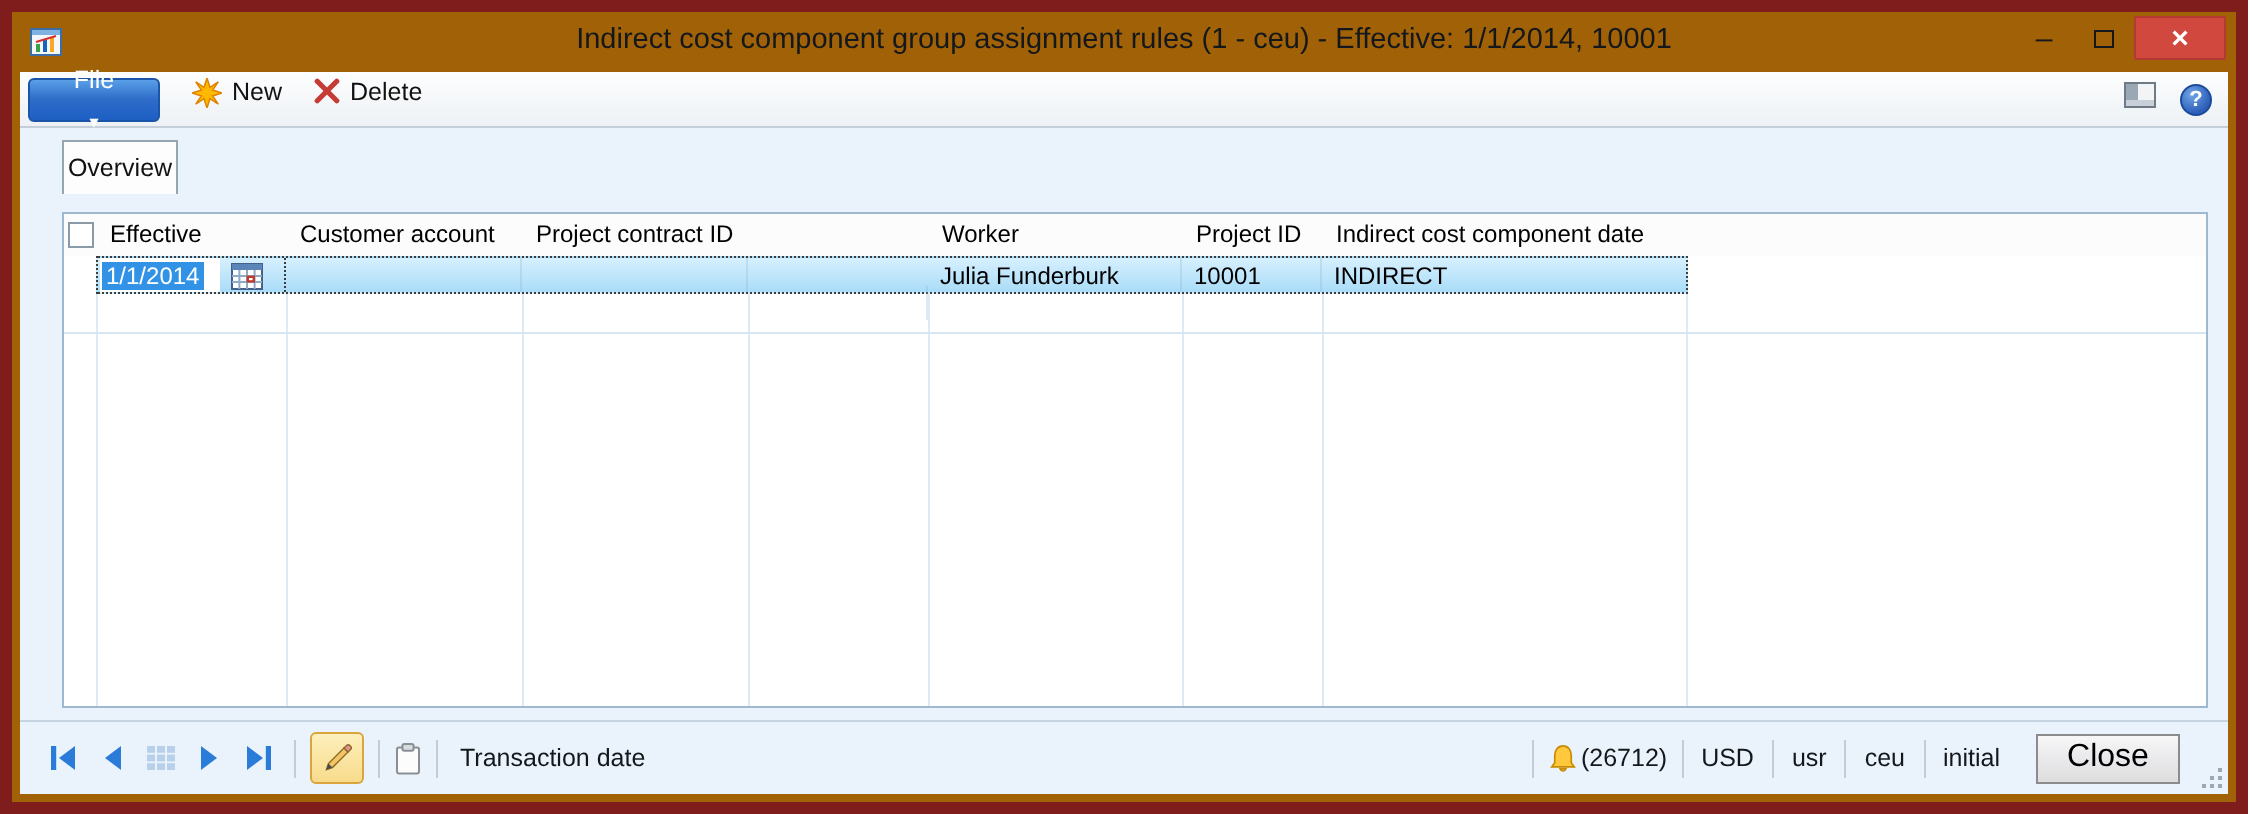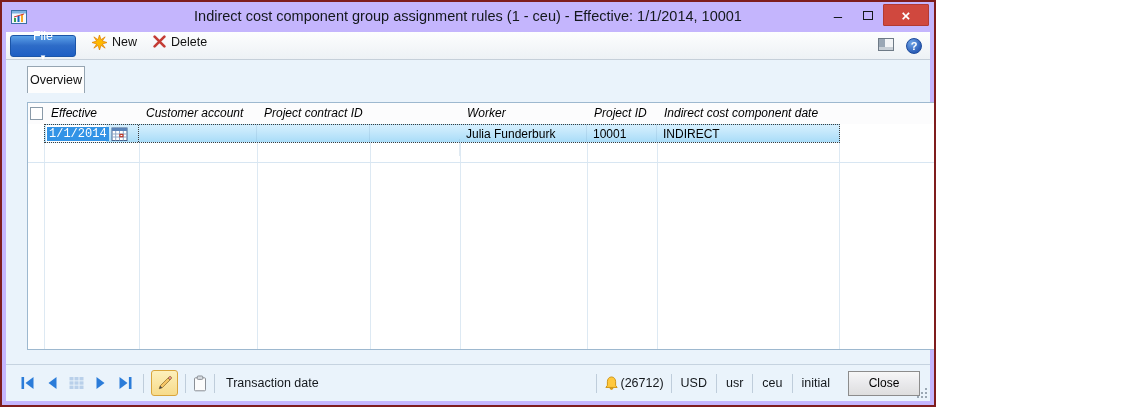--- a/index.html
+++ b/index.html
@@ -1,19 +1,19 @@
 <!DOCTYPE html>
 <html><head>
 <meta charset="utf-8">
 <style>
   * { margin:0; padding:0; box-sizing:border-box; }
   html,body { font-family:"Liberation Sans", sans-serif; }
   .window {
-    position:relative; width:936px; height:407px;
-    background:#c4b5fd; border:2px solid #7f1d1d; overflow:hidden;
+    position:relative; width:1124px; height:407px;
+    background:#a16207; border:6px solid #7f1d1d; overflow:hidden;
     font-family:"Liberation Sans", sans-serif;
   }
   
   .titlebar { position:absolute; top:0; left:0; right:0; height:30px; }
   .app-icon { position:absolute; left:9px; top:7px; width:16px; height:16px; }
   .title { position:absolute; left:0; right:0; top:6px; text-align:center;
            font-size:14.5px; color:#14181C; white-space:nowrap; }
   .win-controls { position:absolute; right:5px; top:2px; display:flex; align-items:flex-start; }
   .win-btn { width:30px; height:22px; display:flex; align-items:center; justify-content:center;
              color:#14181C; font-size:15px; cursor:default; }
@@ -41,54 +41,54 @@
   .body { position:absolute; left:4px; top:58px; right:4px; bottom:4px; background:#EAF3FB; }
   .tab { position:absolute; left:21px; top:6px; width:58px; height:27px;
          background:#FDFDFD; border:1px solid #96A5B2; border-bottom:none;
          font-size:12.5px; color:#111; display:flex; align-items:center; justify-content:center;
          cursor:pointer; }
   
   .grid { position:absolute; left:21px; top:42px; width:1073px; height:248px;
           background:#fff; border:1px solid #9DB8CF; }
   .g-header { position:absolute; top:0; left:0; right:0; height:21px; background:#FCFCFD;
               display:flex; font-size:12px; color:#000; }
-  .g-header .hc { padding:3px 0 0 6px; white-space:nowrap; overflow:hidden;font-style:italic; }
+  .g-header .hc { padding:3px 0 0 6px; white-space:nowrap; overflow:hidden; }
   .cb-cell { width:17px; display:flex; align-items:center; justify-content:center; padding:0 !important; }
   .checkbox { width:13px; height:13px; background:#fff; border:1px solid #8A9AA8; }
   .w-eff{width:95px;} .w-cust{width:118px;} .w-con{width:113px;} .w-cat{width:90px;margin-top:28px;}
   .w-wrk{width:127px;} .w-pid{width:70px;} .w-icg{width:182px;} .w-fill{flex:1;}
   .vline { position:absolute; top:21px; bottom:0; width:1px; background:#DDE9F3; }
   .hline { position:absolute; left:0; right:0; height:1px; background:#D8E6F2; }
   .sel-row { position:absolute; left:16px; top:21px; width:796px; height:19px;
              background:linear-gradient(#D7F0FE,#A9DCF8); border:1px dotted #3C3C3C;
              display:flex; align-items:center; font-size:12px; color:#000; cursor:pointer; }
   .sel-row .cell { height:100%; display:flex; align-items:center; padding-left:6px;
                    border-right:1px solid rgba(130,170,205,0.25); white-space:nowrap; overflow:hidden; }
-  .eff-cell { width:94px; border-right:1px dotted #3C3C3C !important; padding-left:1px !important;font-family:Liberation Mono, monospace; }
+  .eff-cell { width:94px; border-right:1px dotted #3C3C3C !important; padding-left:1px !important; }
   .date-box { background:#fff; height:17px; width:60px; display:flex; align-items:center; border:1px solid #fff; }
   .date-sel { background:#3293E6; color:#fff; padding:0 2px; font-size:12px; white-space:nowrap; }
   .cal-btn { margin-left:4px; width:19px; height:16px; border:none; background:transparent; cursor:pointer; padding:0; }
   
   .statusbar { position:absolute; left:0; right:0; bottom:0; height:37px;
                border-top:1px solid #C6D3E0; display:flex; align-items:center; padding:0 10px;
                font-size:12.5px; color:#14181C; }
   .nav-btn { border:none; background:transparent; width:24px; height:22px; cursor:pointer;
              display:flex; align-items:center; justify-content:center; padding:0; }
   .sb-sep { width:1px; height:19px; background:#BFCDDB; margin:0 7px; }
   .pencil-btn { width:27px; height:26px; border:1px solid #D9A53C; border-radius:3px;
                 background:linear-gradient(#FDF0BC,#F7DB8B); cursor:pointer;
                 display:flex; align-items:center; justify-content:center; }
   .clip-btn { border:none; background:transparent; cursor:pointer; display:flex; align-items:center; padding:0; }
   .help-text { margin-left:4px; }
   .sb-right { margin-left:auto; display:flex; align-items:center; }
   .bell-wrap { display:flex; align-items:center; gap:1px; cursor:pointer; }
   .sb-item { cursor:pointer; padding:0 2px; }
-  .close-btn { margin-left:16px; width:72px; height:25px;
+  .close-btn { margin-left:16px; margin-right:14px; width:72px; height:25px;
                background:linear-gradient(#F7F7F7,#E9E9EC 50%,#DEDEDE); border:1px solid #8C8C8C;
-               font-size:12px; color:#000; cursor:pointer; font-family:"Liberation Sans", sans-serif; }
+               font-size:16px; color:#000; cursor:pointer; font-family:"Liberation Sans", sans-serif; }
   .grip { position:absolute; right:3px; bottom:3px; width:10px; height:10px; cursor:nwse-resize; }
   .grip i { position:absolute; width:2px; height:2px; background:#9AA7B3; }
 </style>
 </head>
 <body>
 
 <div class="window">
 
   <div class="titlebar">
     <span class="app-icon">

